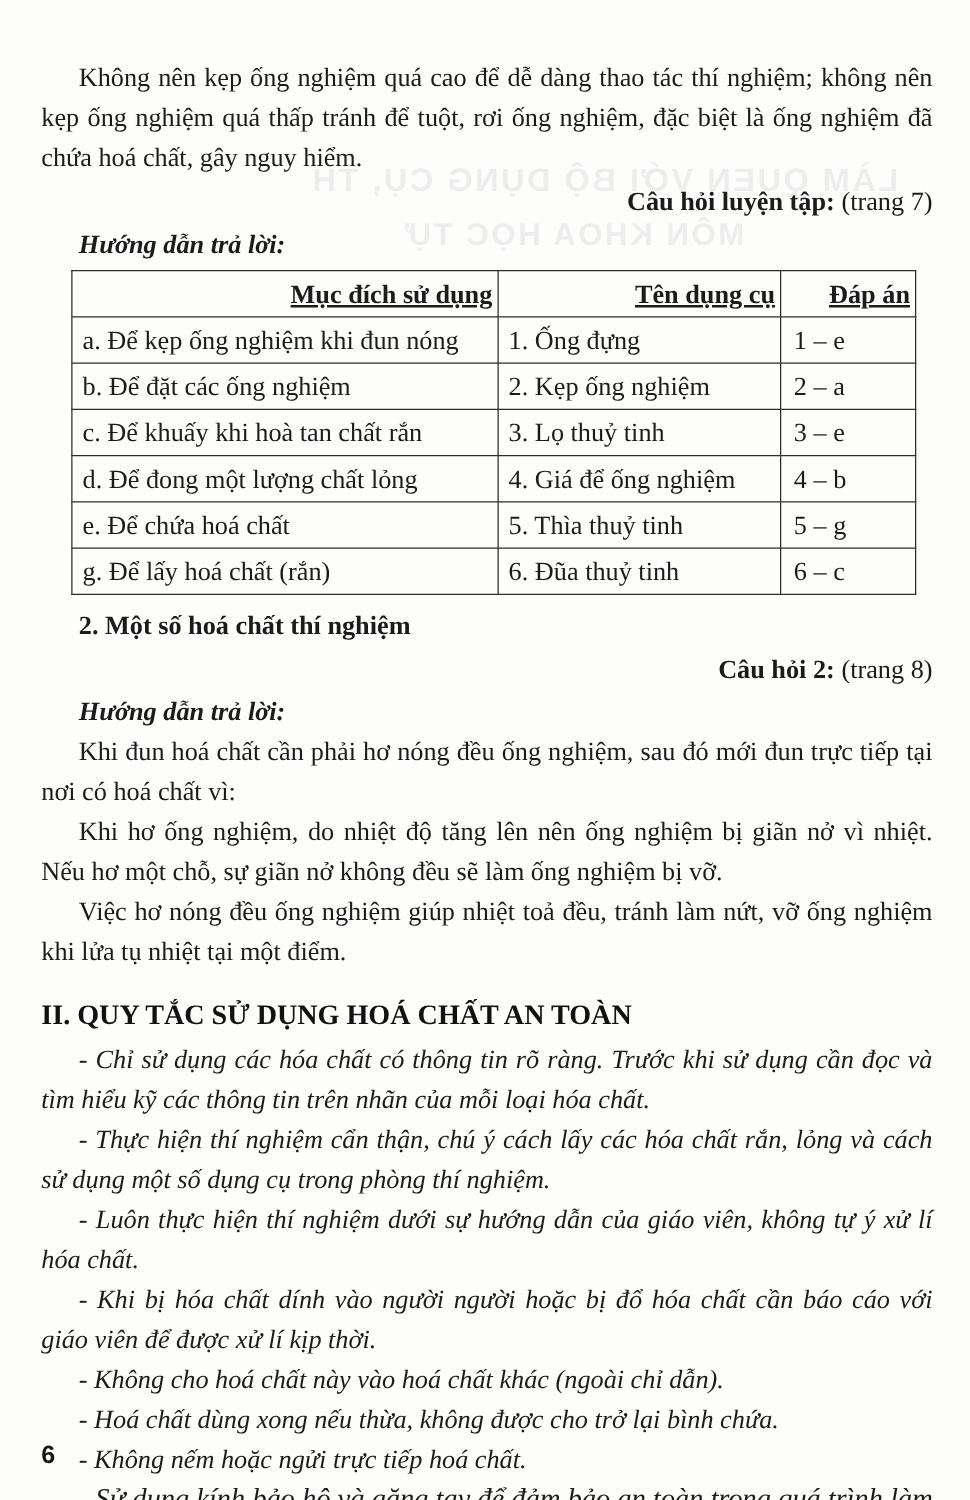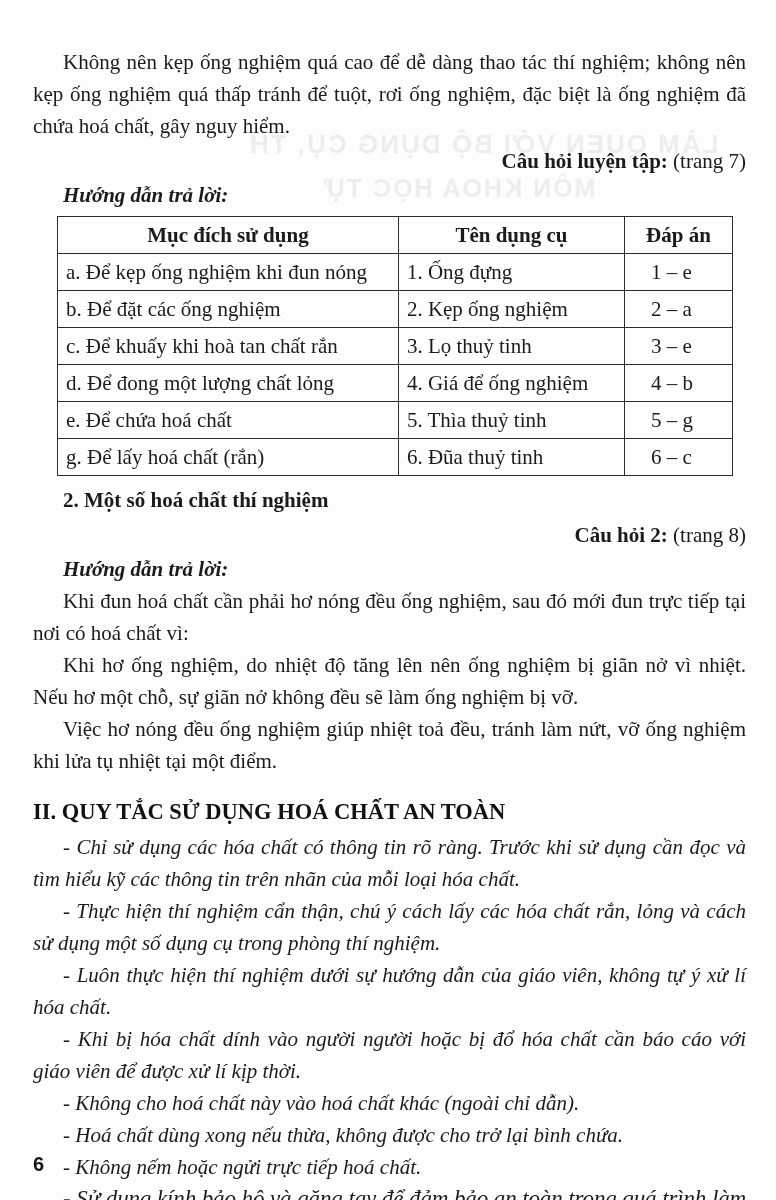--- a/index.html
+++ b/index.html
@@ -50,29 +50,30 @@
     table-layout: fixed;
   }
   table.match-table th, table.match-table td {
     border: 1.5px solid #2c2c2c;
     font-size: 21px;
     vertical-align: middle;
   }
   table.match-table th {
     height: 37px;
     font-weight: bold;
-    text-align: center;
+    text-align: right;
     padding: 2px 4px;
+    text-decoration: underline;
   }
   table.match-table td {
     height: 35px;
     padding: 2px 6px 2px 8px;
     text-align: left;
   }
-  table.match-table td.ans { padding-left: 26px; }
+  table.match-table td.ans { padding-left: 10px; }
 
   .sec2-heading { font-weight: bold; margin-top: 6px; text-indent: 30px; }
   .secII-heading {
     font-family: Liberation Serif, serif;
     font-weight: bold;
     font-size: 22.5px;
     line-height: 34px;
     margin: 18px 0 2px 0;
     color: #111;
   }

